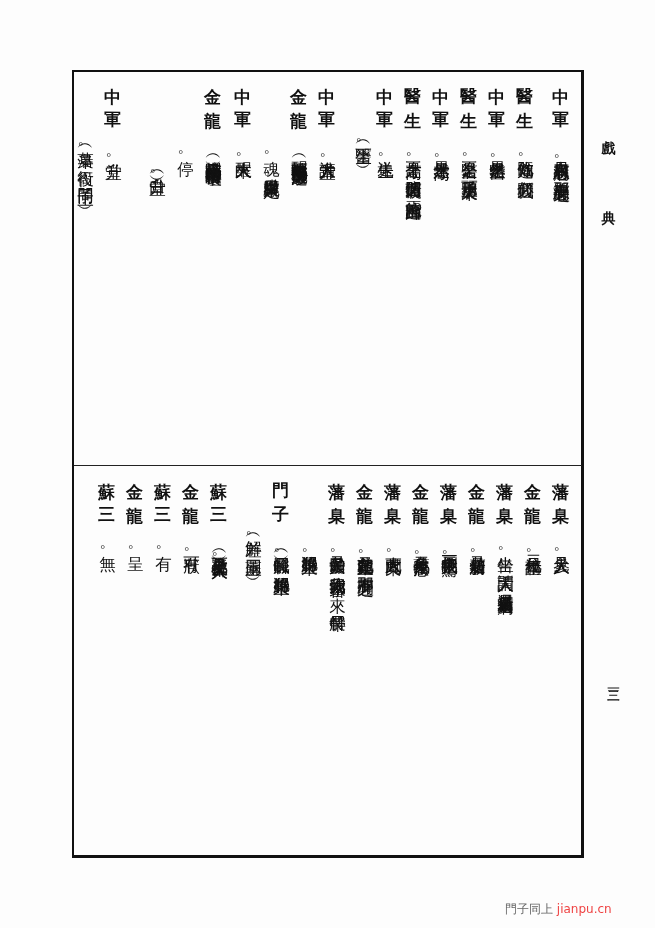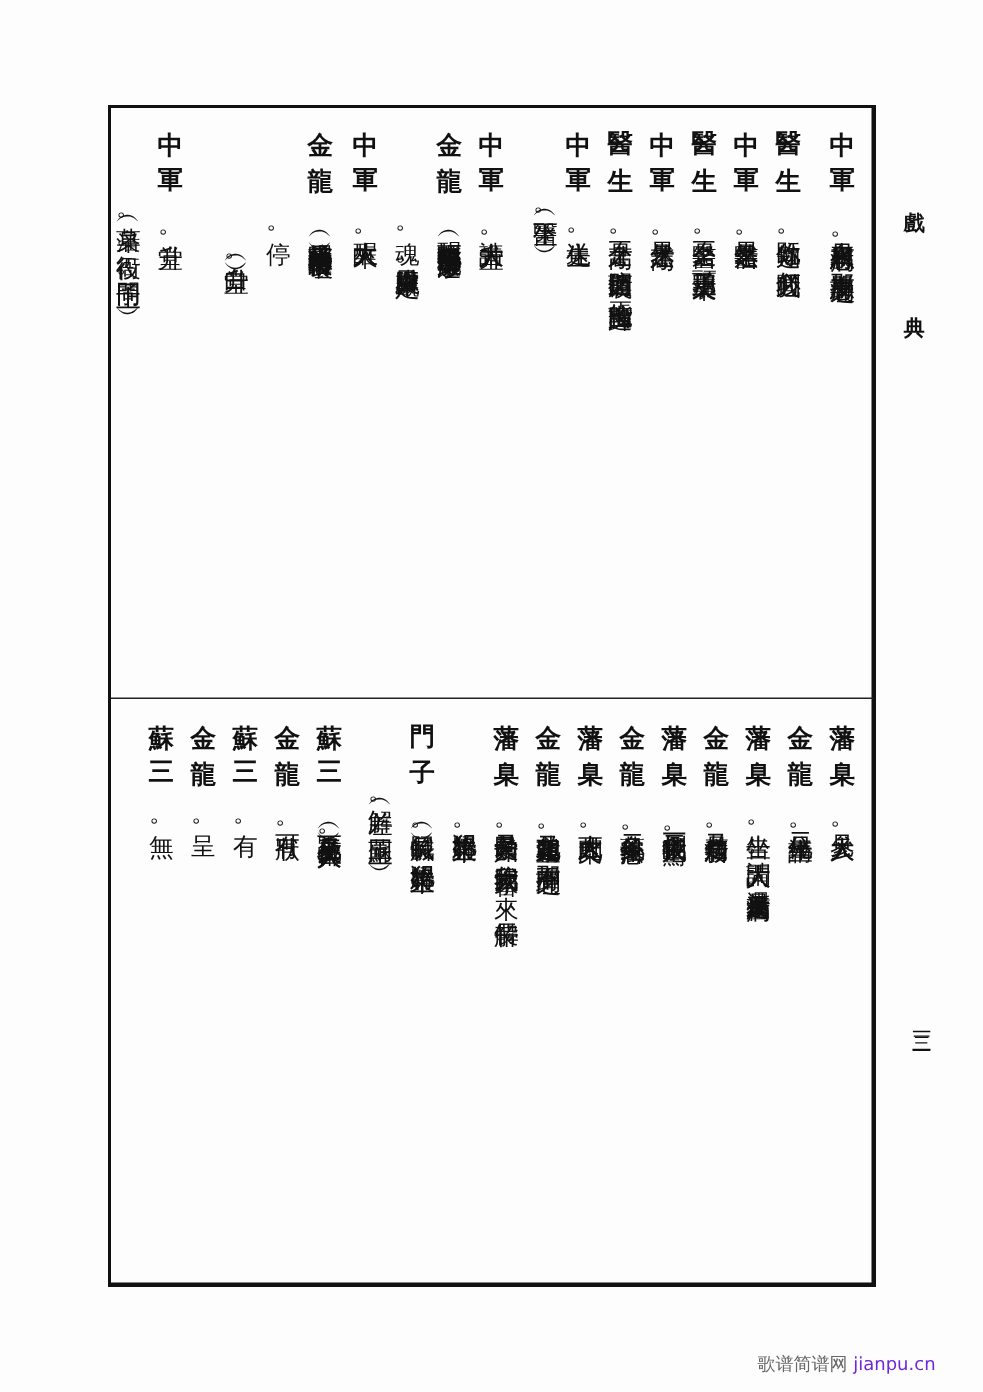--- a/index.html
+++ b/index.html
@@ -41,21 +41,21 @@
   }
   .page-num {
     position:absolute; left:604px; top:680px;
     writing-mode:vertical-rl; text-orientation:upright;
     font-size:13px; letter-spacing:1px;
   }
   .watermark {
     position:absolute; left:505px; top:901px; font-size:12px; color:#666;
     font-family:"DejaVu Sans","Liberation Sans",sans-serif; white-space:nowrap;
   }
-  .watermark .domain { color:#6d28d9; }
+  .watermark .domain { color:#ef4444; }
 </style>
 </head>
 <body>
 
 <div class="frame"></div>
 <div class="divider"></div>
 
 <div class="margin-title">戲典</div>
 <div class="page-num">三一二</div>
 
@@ -174,15 +174,15 @@
     <div class="spk">金龍</div>
     <div class="txt">呈。</div>
   </div>
   <div class="col" style="left:18px">
     <div class="spk">蘇三</div>
     <div class="txt">無。</div>
   </div>
 </div>
 
 <div class="watermark">
-  <span>歌谱简谱网</span>
+  <span>門子同上</span>
   <span class="domain">jianpu.cn</span>
 </div>
 
 </body></html>

